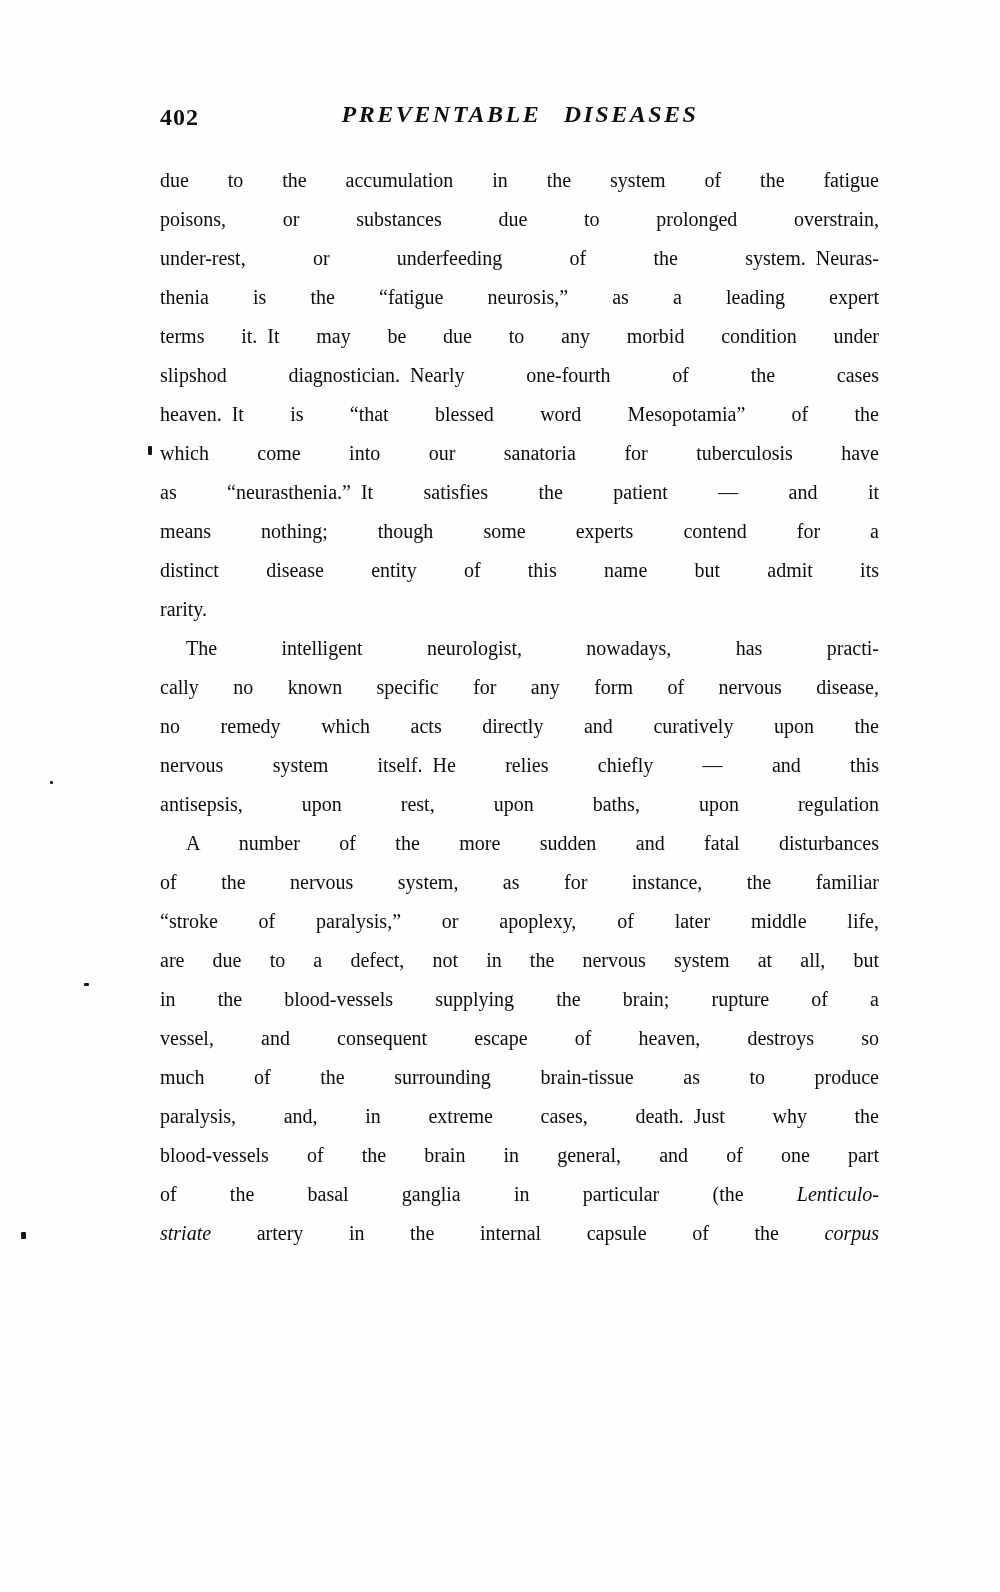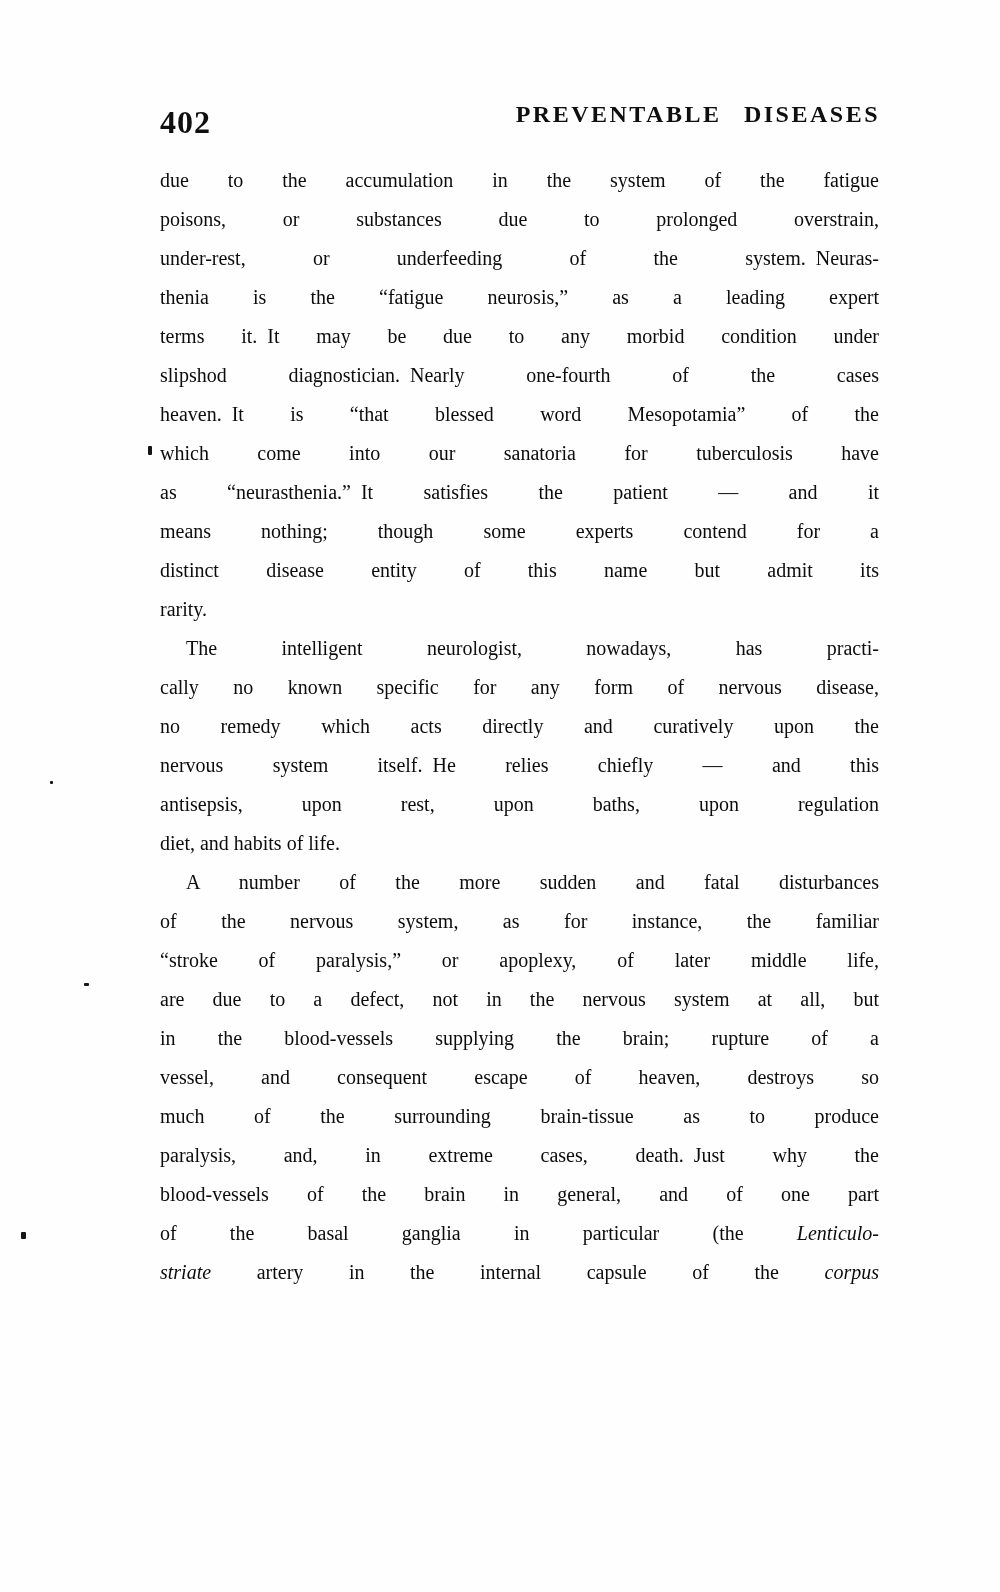--- a/index.html
+++ b/index.html
@@ -20,35 +20,36 @@
     position: absolute;
     top: 101px;
     left: 160px;
     width: 720px;
     height: 34px;
   }
   .page-number {
     position: absolute;
     left: 0;
     top: 3px;
-    font-size: 32px;
+    font-size: 24px;
     font-weight: 700;
     letter-spacing: 1px;
   }
   .book-title {
     position: absolute;
     left: 0;
     right: 0;
     top: 0;
-    text-align: right;
+    text-align: center;
     font-size: 24px;
     font-weight: 700;
     letter-spacing: 2.5px;
     word-spacing: 14px;
     white-space: nowrap;
+    font-style: italic;
   }
   .body-text {
     position: absolute;
     top: 161px;
     left: 160px;
     width: 719px;
     font-size: 20px;
     line-height: 39px;
     color: #0c0c0c;
   }
@@ -91,21 +92,20 @@
       <div class="line"><span>which come into our sanatoria for tuberculosis have</span></div>
       <div class="line"><span>as “neurasthenia.” It satisfies the patient — and it</span></div>
       <div class="line"><span>means nothing; though some experts contend for a</span></div>
       <div class="line"><span>distinct disease entity of this name but admit its</span></div>
       <div class="line last"><span>rarity.</span></div>
       <div class="line indent"><span>The intelligent neurologist, nowadays, has practi-</span></div>
       <div class="line"><span>cally no known specific for any form of nervous disease,</span></div>
       <div class="line"><span>no remedy which acts directly and curatively upon the</span></div>
       <div class="line"><span>nervous system itself. He relies chiefly — and this</span></div>
       <div class="line"><span>antisepsis, upon rest, upon baths, upon regulation</span></div>
-      <div class="line last"><span>diet, and habits of life.</span></div>
       <div class="line indent"><span>A number of the more sudden and fatal disturbances</span></div>
       <div class="line"><span>of the nervous system, as for instance, the familiar</span></div>
       <div class="line"><span>“stroke of paralysis,” or apoplexy, of later middle life,</span></div>
       <div class="line"><span>are due to a defect, not in the nervous system at all, but</span></div>
       <div class="line"><span>in the blood-vessels supplying the brain; rupture of a</span></div>
       <div class="line"><span>vessel, and consequent escape of heaven, destroys so</span></div>
       <div class="line"><span>much of the surrounding brain-tissue as to produce</span></div>
       <div class="line"><span>paralysis, and, in extreme cases, death. Just why the</span></div>
       <div class="line"><span>blood-vessels of the brain in general, and of one part</span></div>
       <div class="line"><span>of the basal ganglia in particular (the </span><span class="it">Lenticulo-</span></div>

